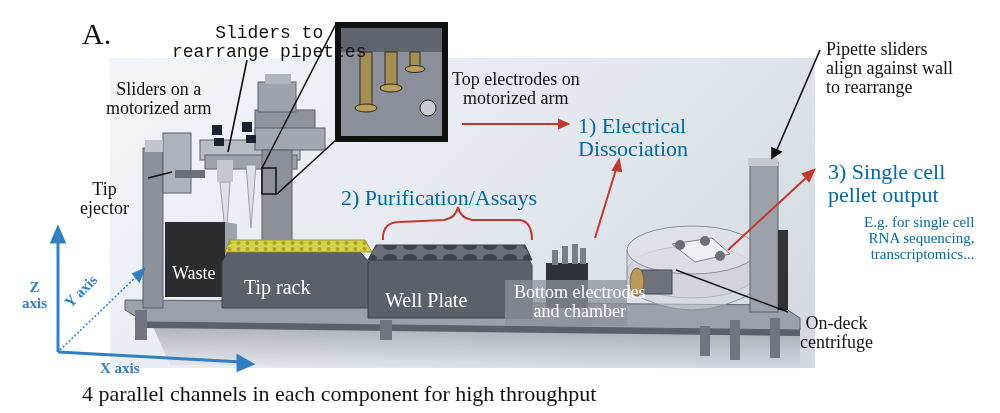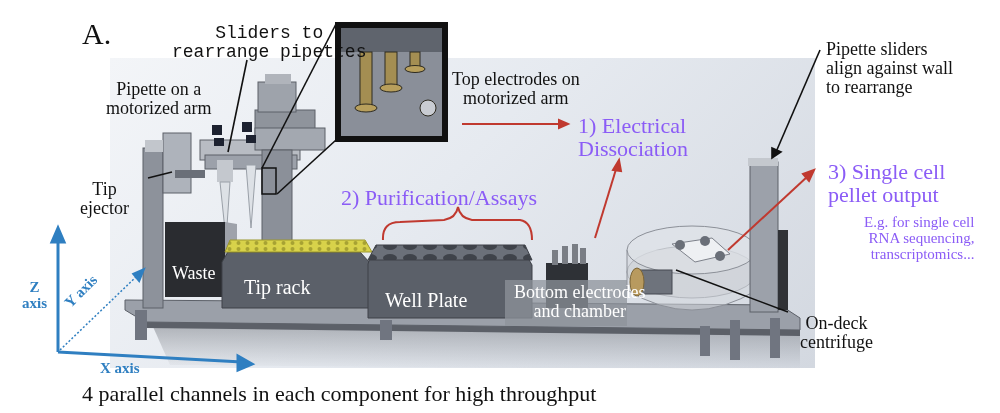--- a/index.html
+++ b/index.html
@@ -2,21 +2,21 @@
 <html><head>
 <meta charset="utf-8">
 <style>
   html, body { margin:0; padding:0; background:#ffffff; }
   body { width:1000px; height:413px; position:relative; overflow:hidden;
          font-family:"Liberation Serif", "DejaVu Serif", serif; }
   .abs { position:absolute; }
   .bg-panel { left:110px; top:58px; width:705px; height:310px;
     background:linear-gradient(135deg,#f3f5f8 0%,#e6eaf0 45%,#d3d8e0 100%); }
   .lbl { position:absolute; color:#111; line-height:1.05; white-space:nowrap; }
-  .red { color:#8b5cf6; }
+  .red { color:#0369a1; }
   .blue { color:#2f7fc1; font-weight:bold; font-family:"Liberation Serif", serif; }
   .white { color:#ffffff; }
   svg { position:absolute; left:0; top:0; }
   .panel-label { font-size:30px; }
   .t18 { font-size:18px; text-align:center; }
   .t20 { font-size:20px; }
   .t22 { font-size:22px; }
   .t15 { font-size:15px; }
   .caption { font-size:22px; }
 </style>
@@ -171,21 +171,21 @@
   </g>
 </svg>
 
 <div class="lbl panel-label" style="left:82px; top:18px;">A.</div>
 
 <div class="lbl t18" style="left:172px; top:24px;font-family:Liberation Mono, monospace;">
   <div>Sliders to</div>
   <div>rearrange pipettes</div>
 </div>
 <div class="lbl t18" style="left:106px; top:80px;">
-  <div>Pipette on a</div>
+  <div>Sliders on a</div>
   <div>motorized arm</div>
 </div>
 <div class="lbl t18" style="left:80px; top:180px; text-align:center;">
   <div>Tip</div>
   <div>ejector</div>
 </div>
 <div class="lbl t18" style="left:452px; top:70px;">
   <div>Top electrodes on</div>
   <div>motorized arm</div>
 </div>

